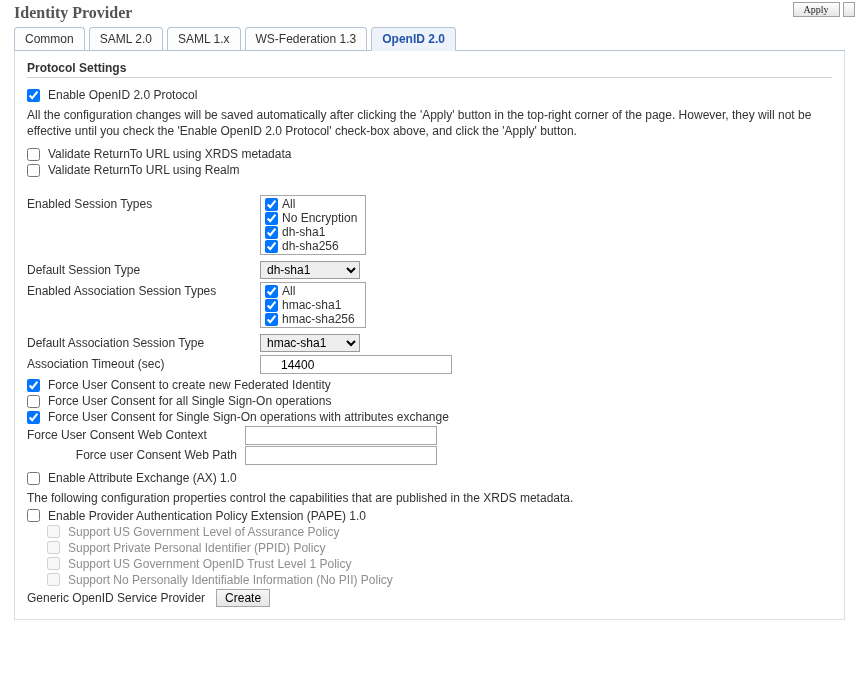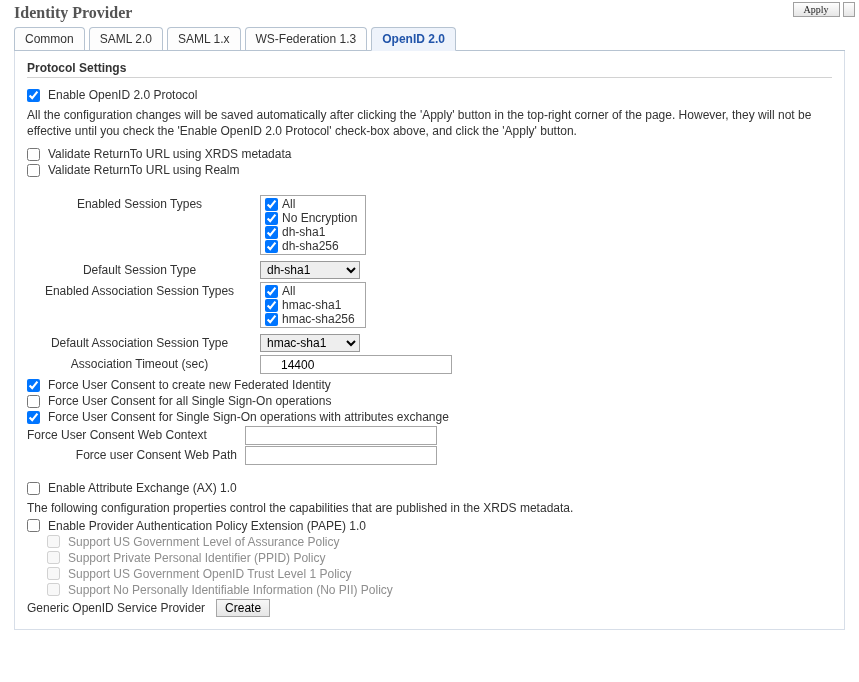--- a/index.html
+++ b/index.html
@@ -85,21 +85,21 @@
     margin-bottom: 10px;
   }
   .row {
     display: flex;
     align-items: flex-start;
     margin-bottom: 3px;
   }
   .row.tight { margin-bottom:1px; }
   .row-label-left {
     width: 225px;
-    text-align: center;
+    text-align: left;
     padding-right: 8px;
     color: #333;
     padding-top: 2px;
     flex-shrink: 0;
   }
   .chk-row {
     display: flex;
     align-items: center;
     gap: 5px;
     margin-bottom: 2px;
@@ -270,21 +270,21 @@
 
     <div class="row tight">
       <div class="row-label-left" style="width:210px;text-align:left;padding-left:0;">Force User Consent Web Context</div>
       <input type="text" value="" style="">
     </div>
     <div class="row">
       <div class="row-label-left" style="width:210px;text-align:right;padding-right:8px;">Force user Consent Web Path</div>
       <input type="text" value="" style="">
     </div>
 
-    <div class="chk-row" style="margin-top:16px;">
+    <div class="chk-row" style="margin-top:6px;">
       <input type="checkbox" style="">
       <span>Enable Attribute Exchange (AX) 1.0</span>
     </div>
 
     <div class="infotext" style="margin:6px 0 2px 0;">The following configuration properties control the capabilities that are published in the XRDS metadata.</div>
 
     <div class="chk-row">
       <input type="checkbox" style="">
       <span>Enable Provider Authentication Policy Extension (PAPE) 1.0</span>
     </div>

